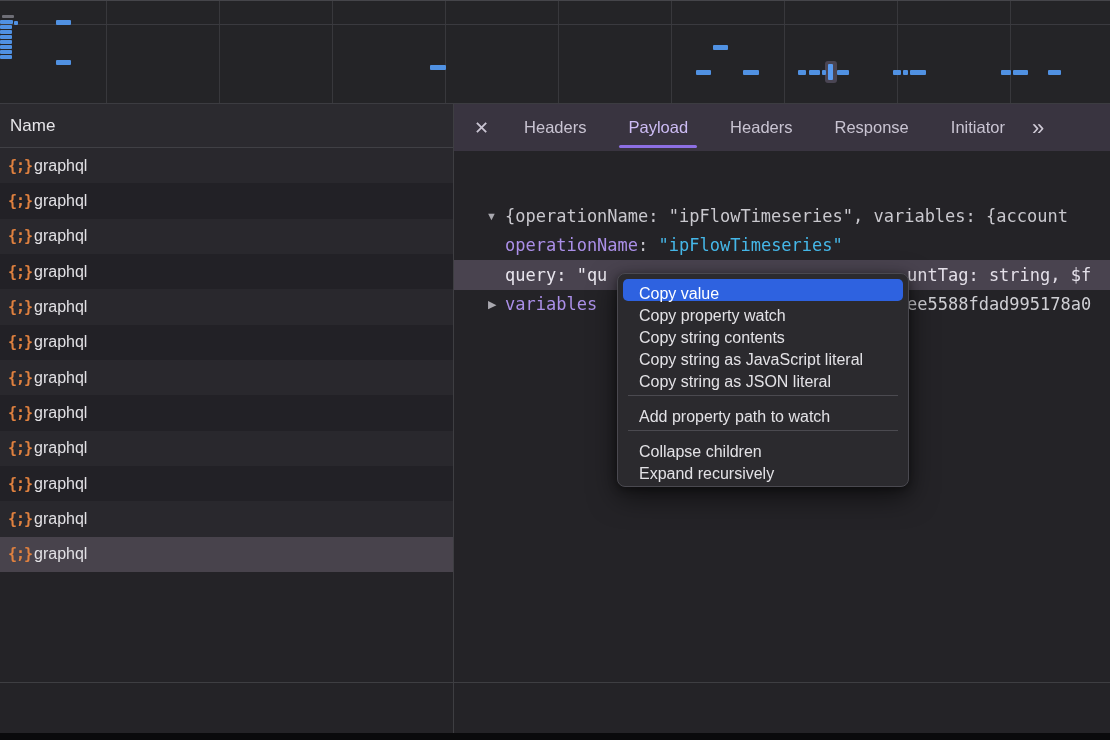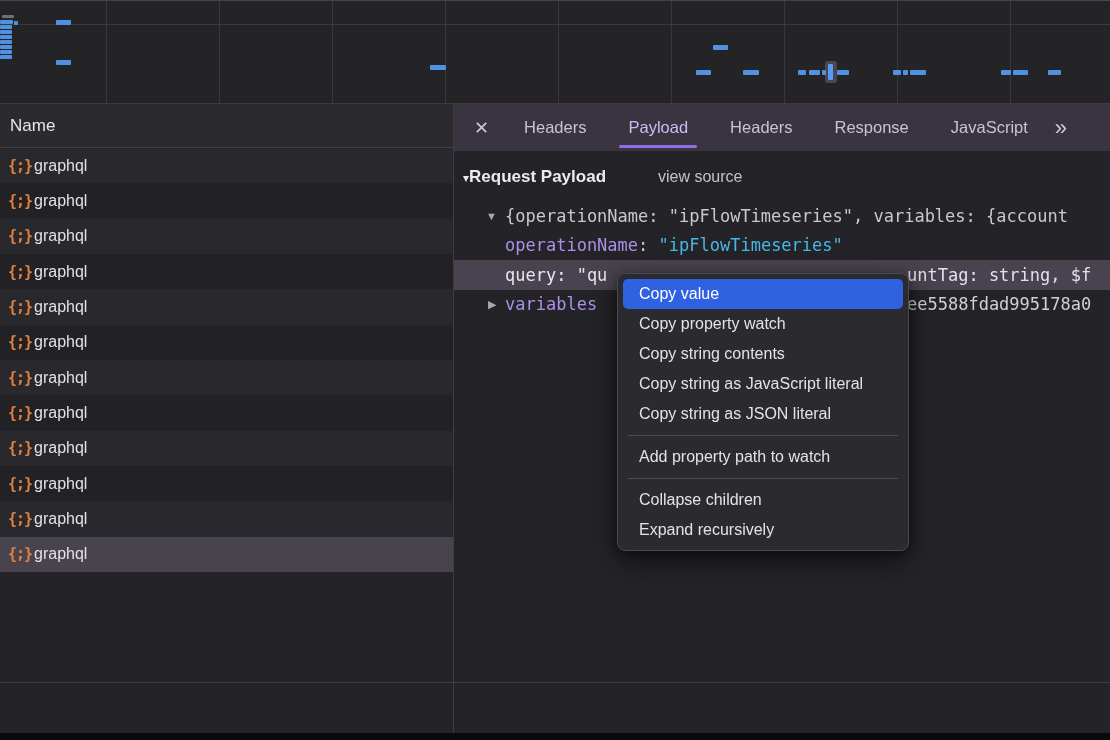--- a/index.html
+++ b/index.html
@@ -61,21 +61,21 @@
   .key-purple{color:#ab8fe8;}
   .val-cyan{color:#45b7e8;}
   .frag-right{position:absolute;left:453px;top:0;}
   .row-query .frag-right{color:#e3dfe8;}
   .row-vars .frag-right{color:#cfcfd4;text-align:center;}
 
   
   .context-menu{position:absolute;left:617px;top:273px;width:292px;box-sizing:border-box;
     background:#2b2a2e;border:1px solid #4a4950;border-radius:8px;padding:5px 0;z-index:10;
     box-shadow:0 10px 28px rgba(0,0,0,.55),0 2px 8px rgba(0,0,0,.4);}
-  .menu-item{height:30px;line-height:29px;padding-left:21px;color:#e3e2e6;font-size:16px;white-space:nowrap;}
+  .menu-item{height:22px;line-height:29px;padding-left:21px;color:#e3e2e6;font-size:16px;white-space:nowrap;}
   .menu-item.highlighted{background:#2e62e0;border-radius:5px;margin:0 5px;padding-left:16px;color:#ffffff;}
   .menu-sep{height:1px;background:#4b4a50;margin:6px 10px;}
 </style>
 </head>
 <body>
 
 <div class="screen">
 
   <div class="overview">
       <div class="ov-gl" style="left: 106px;"></div>
@@ -177,30 +177,26 @@
     </div>
 
     <div class="right">
       <div class="tabbar">
         <span class="close-x">✕</span>
         <span style="display:flex">
             <span class="tab">Headers</span>
             <span class="tab selected">Payload</span>
             <span class="tab">Headers</span>
             <span class="tab">Response</span>
-            <span class="tab">JavaScript</span>
+            <span class="tab">Initiator</span>
           </span>
         <span class="tab-overflow">»</span>
       </div>
 
       <div class="payload-content">
-        <div class="sect-row">
-          <span class="sect-arrow">▾</span><span class="sect-title">Request Payload</span>
-          <span class="view-source">view source</span>
-        </div>
 
         <div class="tree-row row-root">
           <span class="tree-arrow">▼</span>
           <span>{operationName: "ipFlowTimeseries", variables: {account</span>
         </div>
 
         <div class="tree-row row-opname">
           <span class="key-purple">operationName</span><span>: </span><span class="val-cyan">"ipFlowTimeseries"</span>
         </div>
 

